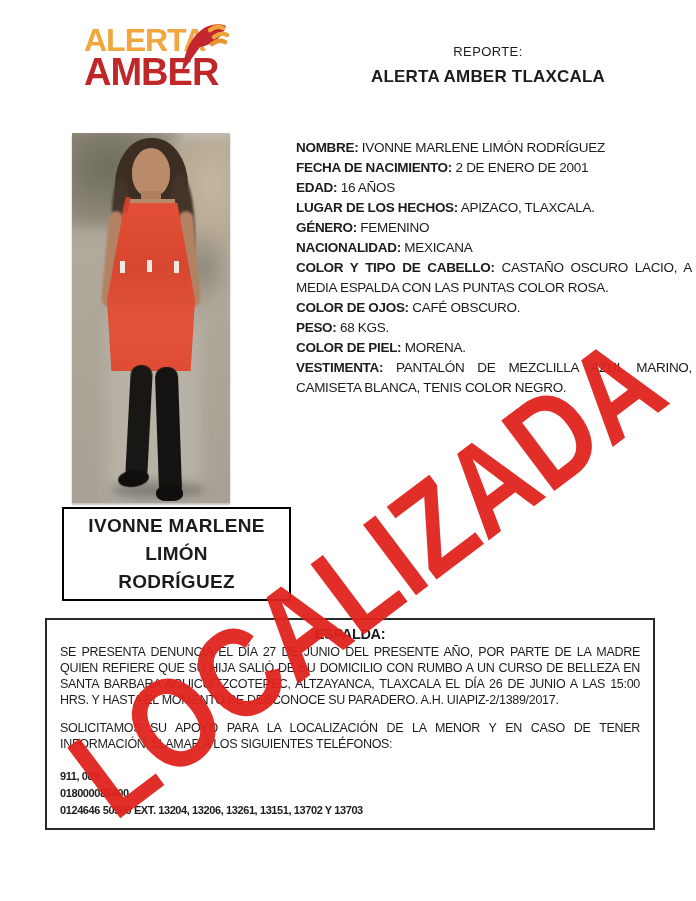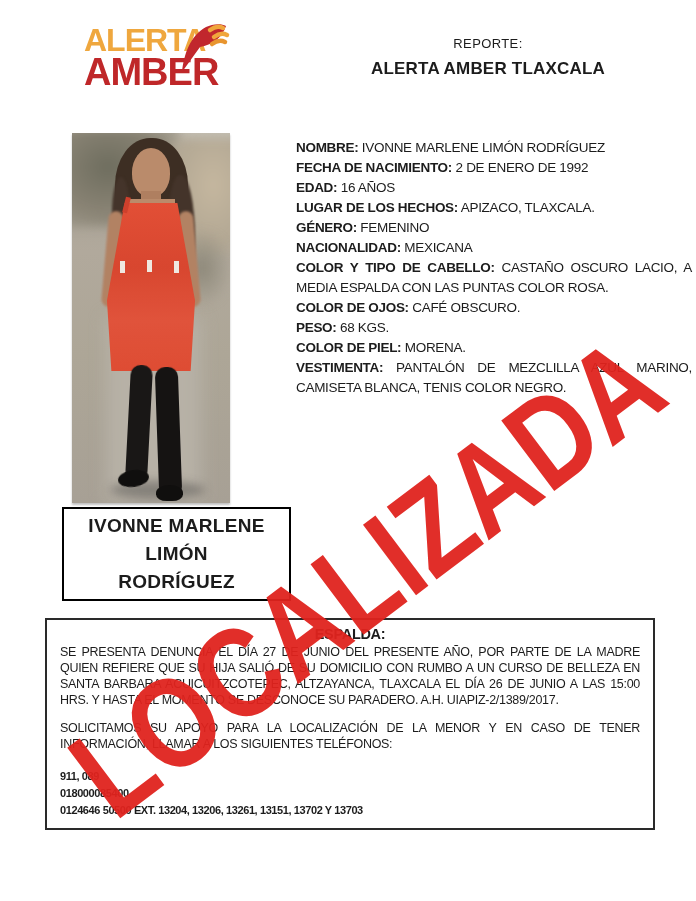--- a/index.html
+++ b/index.html
@@ -7,21 +7,21 @@
     position:relative;width:696px;height:901px;background:#ffffff;
     font-family:"Liberation Sans", sans-serif;color:#1c1c1c;overflow:hidden;
   }
   
   .logo{position:absolute;left:84px;top:27px;width:160px;font-weight:bold;letter-spacing:-1px;}
   .logo-l1{font-size:32px;line-height:27px;}
   .logo-l2{font-size:38px;line-height:37px;}
   .logo-l3{font-size:25px;line-height:27px;}
   .swoosh{position:absolute;left:176px;top:22px;}
   
-  .header-right{position:absolute;left:290px;top:36px;width:396px;text-align:center;}
+  .header-right{position:absolute;left:290px;top:44px;width:396px;text-align:center;}
   .reporte{font-size:13px;letter-spacing:.4px;}
   .header-title{font-size:17px;font-weight:bold;margin-top:8px;letter-spacing:.2px;}
   
   .photo{position:absolute;left:72px;top:133px;width:158px;height:370px;overflow:hidden;
     background:linear-gradient(180deg,#c3bdb0 0%,#a9a294 16%,#b2a99b 32%,#aea696 60%,#a8a094 100%);
     box-shadow:0 2px 2px rgba(0,0,0,.25);filter:saturate(.92);}
   .photo *{position:absolute;}
   .ph-sky{left:-6px;top:-4px;width:90px;height:32px;background:#d8d3c6;filter:blur(5px);}
   .ph-trees{left:-12px;top:-6px;width:120px;height:100px;background:radial-gradient(ellipse at 40% 40%,#6e6d5d 0%,#8a8474 55%,rgba(170,163,148,0) 100%);filter:blur(5px);}
   .ph-hill{left:96px;top:6px;width:75px;height:115px;background:radial-gradient(ellipse at 60% 40%,#c6b79d 0%,#b4a892 60%,rgba(176,168,150,0) 100%);filter:blur(5px);}
@@ -111,21 +111,21 @@
     <div class="ph-belt2"></div>
     <div class="ph-belt3"></div>
     <div class="ph-leg-l"></div>
     <div class="ph-leg-r"></div>
     <div class="ph-shoe-l"></div>
     <div class="ph-shoe-r"></div>
   </div>
 
   <div class="details">
     <p><b>NOMBRE:</b> <span>IVONNE MARLENE LIMÓN RODRÍGUEZ</span></p>
-    <p><b>FECHA DE NACIMIENTO:</b> <span>2 DE ENERO DE 1992</span></p>
+    <p><b>FECHA DE NACIMIENTO:</b> <span>2 DE ENERO DE 2001</span></p>
     <p><b>EDAD:</b> <span>16 AÑOS</span></p>
     <p><b>LUGAR DE LOS HECHOS:</b> <span>APIZACO, TLAXCALA.</span></p>
     <p><b>GÉNERO:</b> <span>FEMENINO</span></p>
     <p><b>NACIONALIDAD:</b> <span>MEXICANA</span></p>
     <p><b>COLOR Y TIPO DE CABELLO:</b> <span>CASTAÑO OSCURO LACIO, A MEDIA ESPALDA CON LAS PUNTAS COLOR ROSA.</span></p>
     <p><b>COLOR DE OJOS:</b> <span>CAFÉ OBSCURO.</span></p>
     <p><b>PESO:</b> <span>68 KGS.</span></p>
     <p><b>COLOR DE PIEL:</b> <span>MORENA.</span></p>
     <p><b>VESTIMENTA:</b> <span>PANTALÓN DE MEZCLILLA AZUL MARINO, CAMISETA BLANCA, TENIS COLOR NEGRO.</span></p>
   </div>

